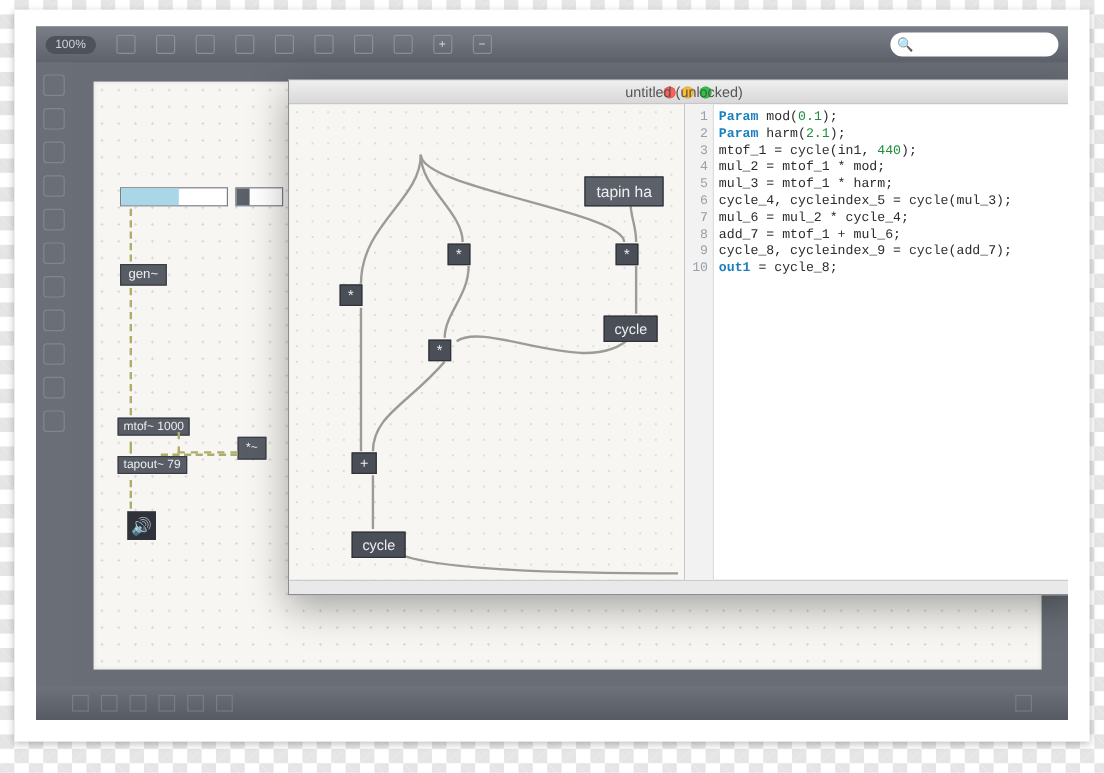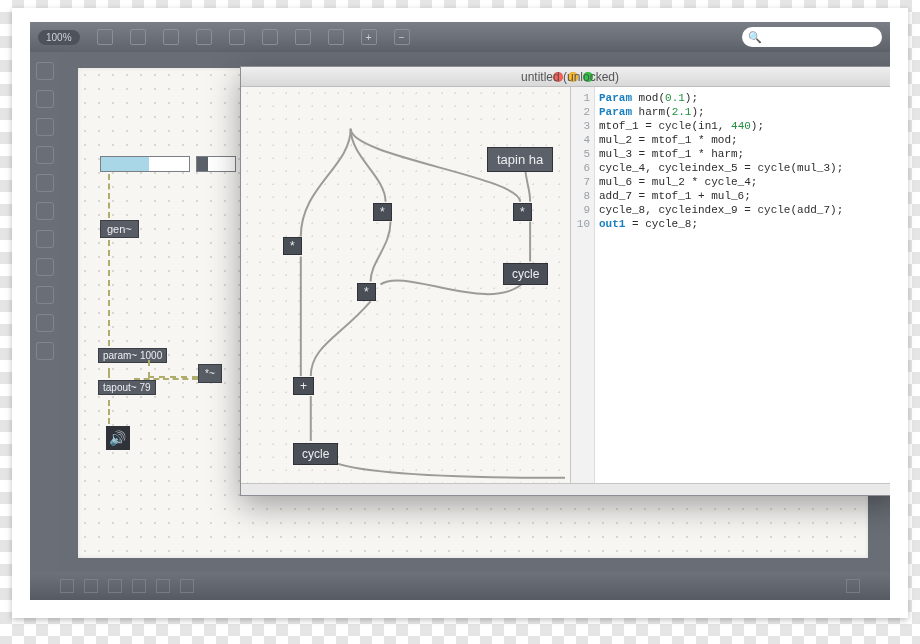--- a/index.html
+++ b/index.html
@@ -253,21 +253,21 @@
   </div>
 
   <div class="canvas">
     <div class="slider-block" style="left:22px;top:88px;">
       <div class="slider-fill" style="width:55%;"></div>
     </div>
     <div class="slider-block" style="left:118px;top:88px;width:40px;">
       <div class="slider-fill" style="width:30%;background:#5c6068"></div>
     </div>
     <div class="obj" style="left:22px;top:152px;text-align:right;">gen~</div>
-    <div class="obj small" style="left:20px;top:280px;">param~ 1000</div>
+    <div class="obj small" style="left:20px;top:280px;">mtof~ 1000</div>
     <div class="obj small" style="left:20px;top:312px;">tapout~ 79</div>
     <div class="obj small" style="left:120px;top:296px;padding:3px 6px;">*~</div>
     <div class="speaker" style="left:28px;top:358px;">🔊</div>
 
     <div class="patchcord" style="left:30px;top:106px;width:2px;height:44px;border-bottom:none;"></div>
     <div class="patchcord" style="left:30px;top:172px;width:2px;height:106px;border-bottom:none;"></div>
     <div class="patchcord" style="left:30px;top:300px;width:2px;height:10px;border-bottom:none;"></div>
     <div class="patchcord" style="left:30px;top:332px;width:2px;height:24px;border-bottom:none;"></div>
     <div class="patchcord" style="left:70px;top:292px;width:50px;height:18px;"></div>
     <div class="patchcord" style="left:56px;top:310px;width:64px;height:18px;border-top:2px dashed #afad6b;border-bottom:none;border-left:none;"></div>

